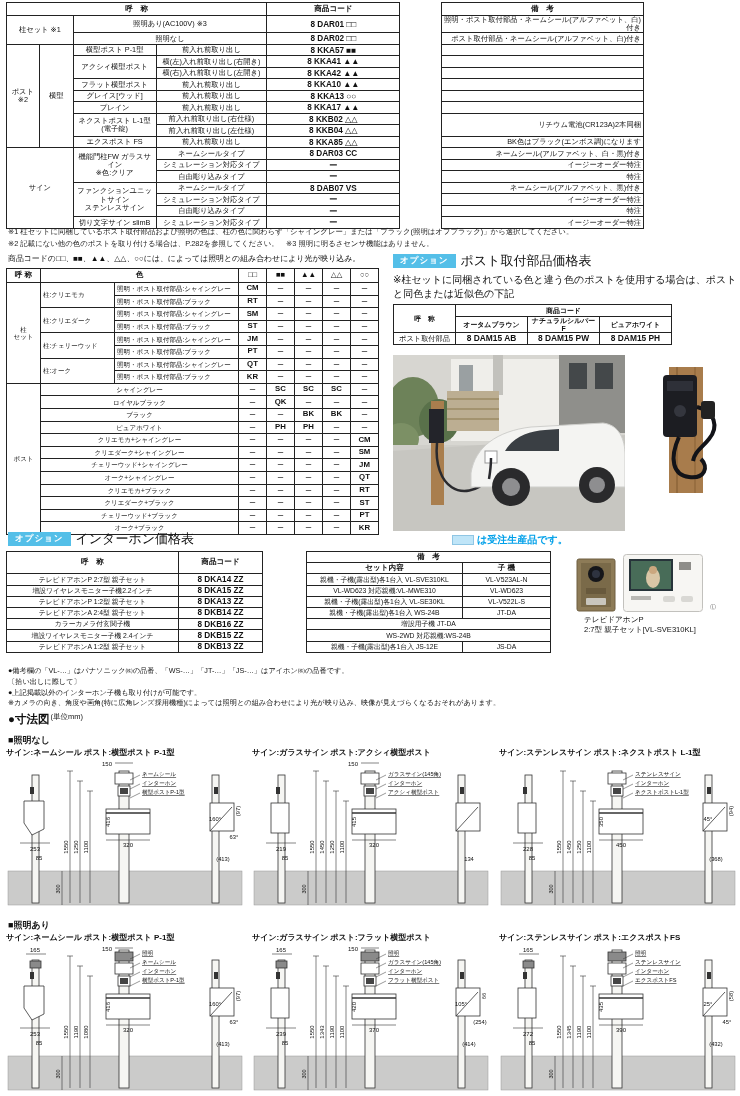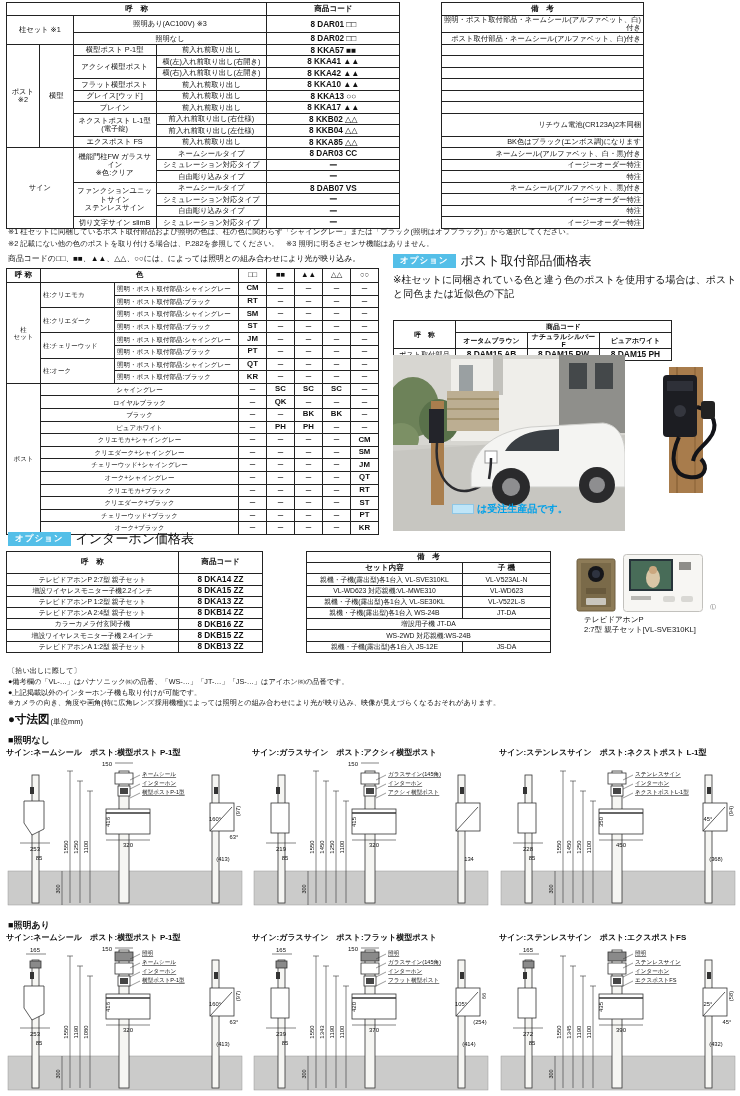--- a/index.html
+++ b/index.html
@@ -31,37 +31,37 @@
   .t-intercom td.code{font-size:8.2px}
   .notes{font-size:7.4px;line-height:1.65;color:#222}
   .intro{font-size:7.9px}
   .opt-line{display:flex;align-items:center;gap:5px}
   .opt-badge{background:#54bfe8;color:#fff;font-size:8.5px;font-weight:bold;
              border-radius:0;padding:1px 7px;letter-spacing:1px;white-space:nowrap}
   .sec-title{font-size:13px;font-weight:normal}
   .pnote{font-size:10px;line-height:1.35}
   .pnote.first{margin-top:3px}
   .pnote.ind{text-indent:7px}
-  .t-parts{margin-top:20px}
+  .t-parts{margin-top:4px}
   .ev-bar{height:15px;background:linear-gradient(180deg,#b0b0ae,#7d7d7b);color:#fff;
           font-weight:bold;font-size:10px;line-height:15px;padding-left:6px}
   .ev-photos{display:flex;gap:14px;margin-top:3px;align-items:flex-start}
   .ev-closeup{margin-top:12px}
   .mto{display:flex;align-items:center;gap:3px;font-size:10px;font-weight:bold;color:#00a0e9}
   .mto-box{width:22px;height:10px;background:#bfe5f8;border:1px solid #8fc6e4;display:inline-block}
   .ip-row{display:flex;align-items:flex-end;gap:7px}
   .lmark{font-size:6px;color:#555}
   .ip-cap{font-size:7.6px;line-height:1.3;margin-top:3px;margin-left:8px}
   .pickup{font-size:7.2px;line-height:1.5}
-  .dims-title{display:flex;align-items:flex-end;gap:1px}
+  .dims-title{display:flex;align-items:flex-start;gap:1px}
   .dt-main{font-size:11.5px;font-weight:bold}
   .dt-unit{font-size:7.5px}
   .grp{font-size:9px;font-weight:bold}
   .diag{width:240px}
-  .dtitle{font-size:8px;font-weight:bold;display:flex;gap:8px;white-space:nowrap}
+  .dtitle{font-size:8px;font-weight:bold;display:flex;gap:2px;white-space:nowrap}
   .dsvg{margin-top:1px}
 </style>
 </head>
 <body>
 
 <div id="page">
 
   <div class="sec" style="left:6px;top:2px">
     <table class="tbl t-main">
       <colgroup>
@@ -473,21 +473,21 @@
           <rect x="62" y="34" width="14" height="18" rx="3" fill="#222222"></rect>
         </svg>
       </div>
     </div>
   </div>
 
   <div class="sec opt-line" style="left:8px;top:530px">
     <span class="opt-badge">オプション</span>
     <span class="sec-title">インターホン価格表</span>
   </div>
-  <div class="sec mto" style="left:452px;top:502px">
+  <div class="sec mto" style="left:452px;top:533px">
     <span class="mto-box"></span>
     <span>は受注生産品です。</span>
   </div>
   <div class="sec" style="left:6px;top:551px">
     <table class="tbl t-intercom">
       <colgroup>
         <col style="width:172px">
           <col style="width:84px">
           <col style="width:44px">
           <col style="width:156px">
@@ -571,22 +571,22 @@
       </svg>
       <span class="lmark">Ⓛ</span>
     </div>
     <div class="ip-cap">
       <div>テレビドアホンP</div>
       <div>2:7型 親子セット[VL-SVE310KL]</div>
     </div>
   </div>
 
   <div class="sec pickup" style="left:8px;top:666px;width:730px">
+    <div>●備考欄の「VL-…」はパナソニック㈱の品番、「WS-…」「JT-…」「JS-…」はアイホン㈱の品番です。</div>
     <div>〔拾い出しに際して〕</div>
-    <div>●備考欄の「VL-…」はパナソニック㈱の品番、「WS-…」「JT-…」「JS-…」はアイホン㈱の品番です。</div>
     <div>●上記掲載以外のインターホン子機も取り付けが可能です。</div>
     <div>※カメラの向き、角度や画角(特に広角レンズ採用機種)によっては照明との組み合わせにより光が映り込み、映像が見えづらくなるおそれがあります。</div>
   </div>
 
   <div class="sec dims-title" style="left:8px;top:712px">
     <span class="dt-main">●寸法図</span>
     <span class="dt-unit">(単位mm)</span>
   </div>
   <div class="sec grp" style="left:8px;top:734px">■照明なし</div>
 

